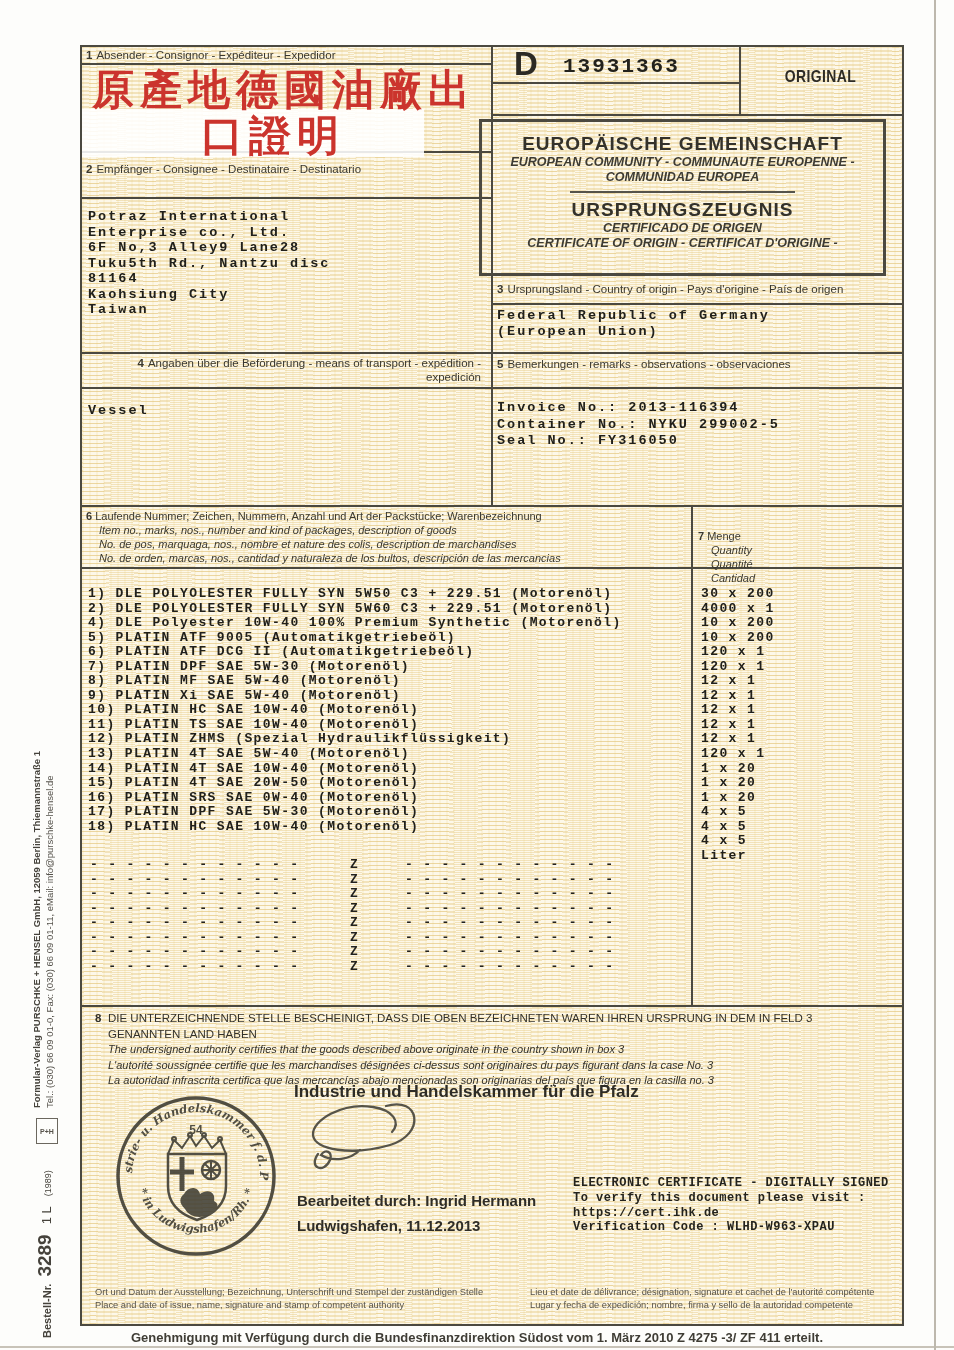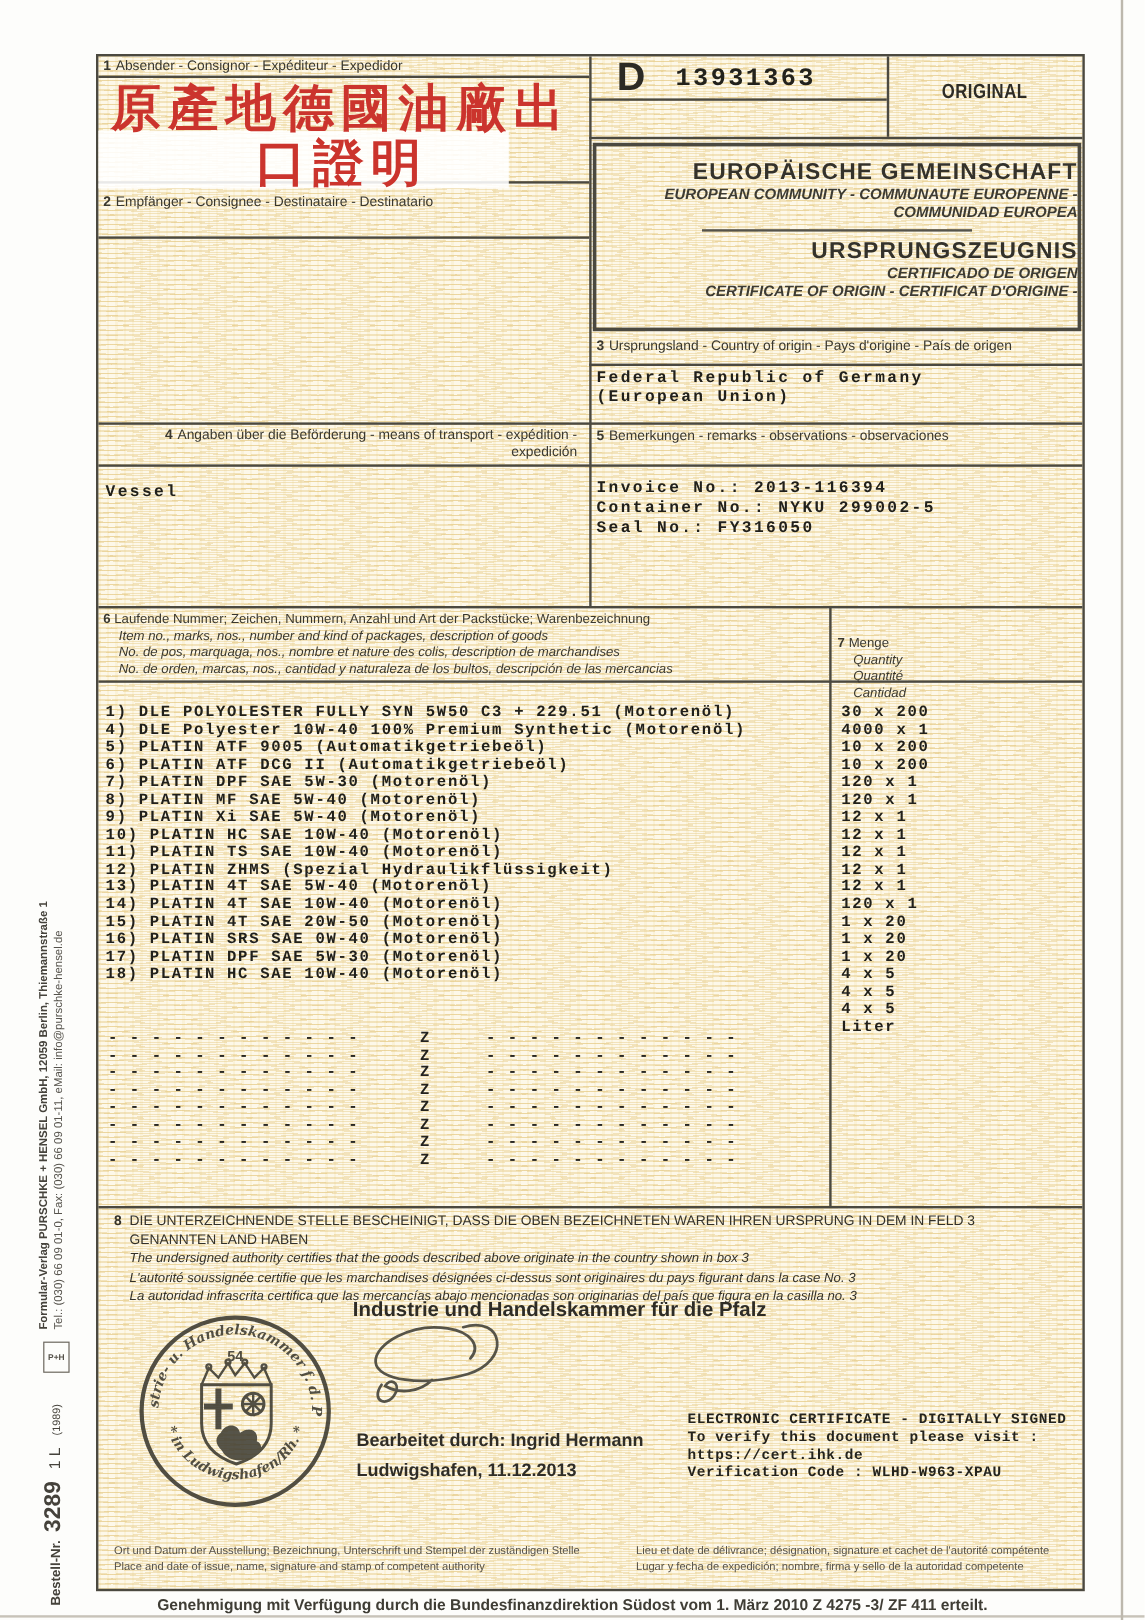--- a/index.html
+++ b/index.html
@@ -22,32 +22,32 @@
   .boxlabel .tr{}
   .wrap{white-space:normal;line-height:14px;}
 
   .mono-lg{position:absolute;font-family:"Liberation Mono","DejaVu Sans Mono",monospace;
            font-weight:bold;font-size:13.5px;letter-spacing:2px;color:#21201b;
            line-height:15.5px;white-space:pre-line;}
 
   #cjk1,#cjk2{position:absolute;font-family:"DejaVu Serif","DejaVu Sans",serif;
               font-weight:bold;color:#cb342d;font-size:42px;letter-spacing:6px;line-height:46px;}
   #cjk1{left:10px;top:20px;}
-  #cjk2{left:12px;top:66px;width:382px;text-align:center;}
+  #cjk2{left:0;top:66px;width:382px;text-align:center;}
   #whitepatch{position:absolute;left:0;top:62px;width:342px;height:48px;background:rgba(255,255,255,.88);}
 
   #dletter{position:absolute;left:432px;top:-2px;font-size:33px;font-weight:bold;color:#2c2a24;}
   #serial{position:absolute;left:481px;top:8px;font-family:"Liberation Mono","DejaVu Sans Mono",monospace;
           font-weight:bold;font-size:21px;letter-spacing:2px;color:#23221c;}
   #original{position:absolute;left:657px;top:20px;width:163px;text-align:center;
             font-weight:bold;font-size:17px;letter-spacing:.5px;color:#2e2c26;
             transform:scaleX(.82);}
 
-  #ecbox{position:absolute;left:412px;top:72px;width:407px;height:157px;box-sizing:border-box;
-         border:3px solid #4b4940;text-align:right;padding-top:11px;}
+  #ecbox{position:absolute;left:397px;top:72px;width:407px;height:157px;box-sizing:border-box;
+         border:3px solid #4b4940;text-align:center;padding-top:11px;}
   .ectitle{font-weight:bold;font-size:19px;letter-spacing:1px;color:#34322b;line-height:22px;}
   .ecsub{font-style:italic;font-weight:bold;font-size:12.5px;color:#3d3b33;line-height:14.5px;}
   .ec-hr{width:225px;height:2px;background:#55534a;margin:7px auto 6px auto;}
 
   .b67label{position:absolute;font-size:11px;line-height:13.9px;color:#3a382f;white-space:nowrap;}
   .b67label .it{font-style:italic;}
   .b67label .ind{padding-left:13px;display:block;}
 
   #goods-list,#qty-list{position:absolute;}
   .grow{height:14.55px;white-space:pre;font-family:"Liberation Mono","DejaVu Sans Mono",monospace;
@@ -131,20 +131,27 @@
     <div class="boxlabel" style="left:4px;top:2px;">
       <span class="num">1</span><span>Absender</span> <span class="tr">- Consignor - Expéditeur - Expedidor</span>
     </div>
     <div id="whitepatch"></div>
     <div id="cjk1">原產地德國油廠出</div>
     <div id="cjk2">口證明</div>
 
     <div class="boxlabel" style="left:4px;top:116px;">
       <span class="num">2</span><span>Empfänger</span> <span class="tr">- Consignee - Destinataire - Destinatario</span>
     </div>
+    <div class="mono-lg" style="left:6px;top:162px;">Potraz International
+Enterprise co., Ltd.
+6F No,3 Alley9 Lane28
+Tuku5th Rd., Nantzu disc
+81164
+ Kaohsiung City
+Taiwan</div>
 
     <div id="dletter">D</div>
     <div id="serial">13931363</div>
     <div id="original">ORIGINAL</div>
 
     <div id="ecbox">
       <div class="ectitle">EUROPÄISCHE GEMEINSCHAFT</div>
       <div class="ecsub">EUROPEAN COMMUNITY - COMMUNAUTE EUROPENNE -</div>
       <div class="ecsub">COMMUNIDAD EUROPEA</div>
       <div class="ec-hr"></div>
@@ -178,20 +185,21 @@
     </div>
     <div class="b67label" style="left:616px;top:463px;margin-top:20px;">
       <span><b>7</b> <span>Menge</span></span>
       <span class="it ind">Quantity</span>
       <span class="it ind">Quantité</span>
       <span class="it ind">Cantidad</span>
     </div>
 
     <div id="goods-list" style="left:6px;top:539px;">
         <div class="grow">1) DLE POLYOLESTER FULLY SYN 5W50 C3 + 229.51 (Motorenöl)</div>
+        <div class="grow">2) DLE POLYOLESTER FULLY SYN 5W60 C3 + 229.51 (Motorenöl)</div>
         <div class="grow">4) DLE Polyester 10W-40 100% Premium Synthetic (Motorenöl)</div>
         <div class="grow">5) PLATIN ATF 9005 (Automatikgetriebeöl)</div>
         <div class="grow">6) PLATIN ATF DCG II (Automatikgetriebeöl)</div>
         <div class="grow">7) PLATIN DPF SAE 5W-30 (Motorenöl)</div>
         <div class="grow">8) PLATIN MF SAE 5W-40 (Motorenöl)</div>
         <div class="grow">9) PLATIN Xi SAE 5W-40 (Motorenöl)</div>
         <div class="grow">10) PLATIN HC SAE 10W-40 (Motorenöl)</div>
         <div class="grow">11) PLATIN TS SAE 10W-40 (Motorenöl)</div>
         <div class="grow">12) PLATIN ZHMS (Spezial Hydraulikflüssigkeit)</div>
         <div class="grow">13) PLATIN 4T SAE 5W-40 (Motorenöl)</div>

